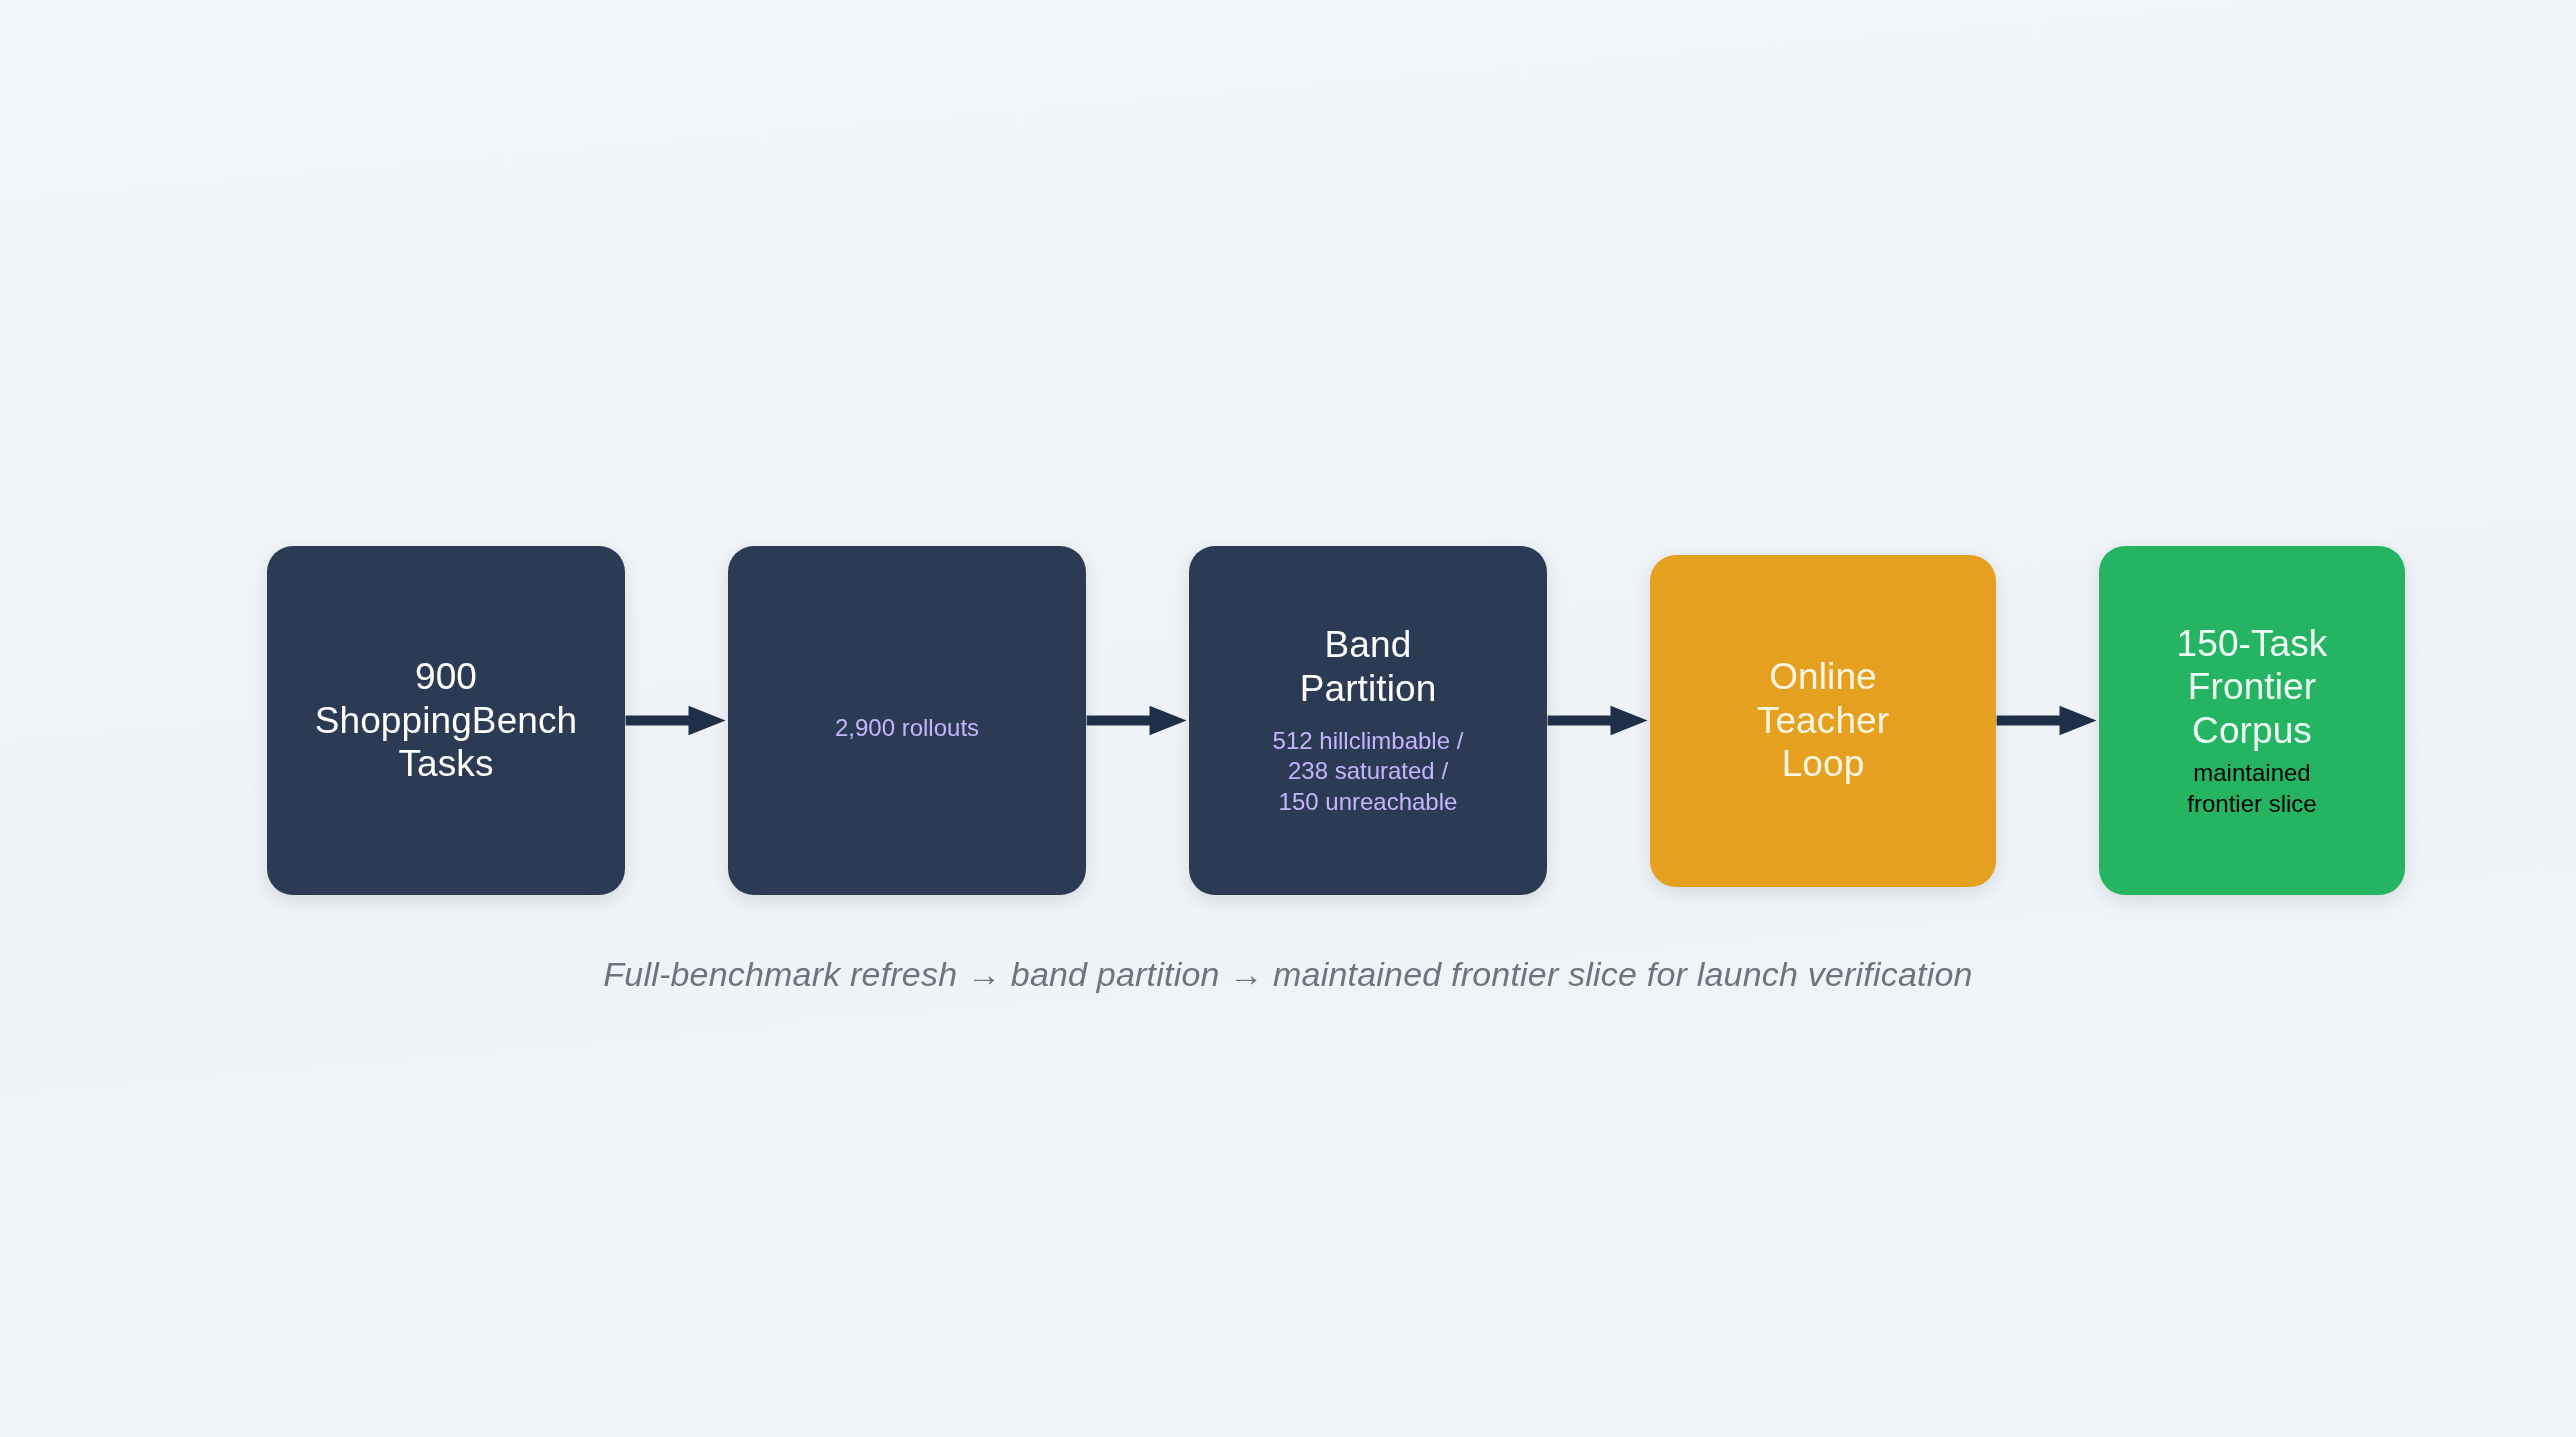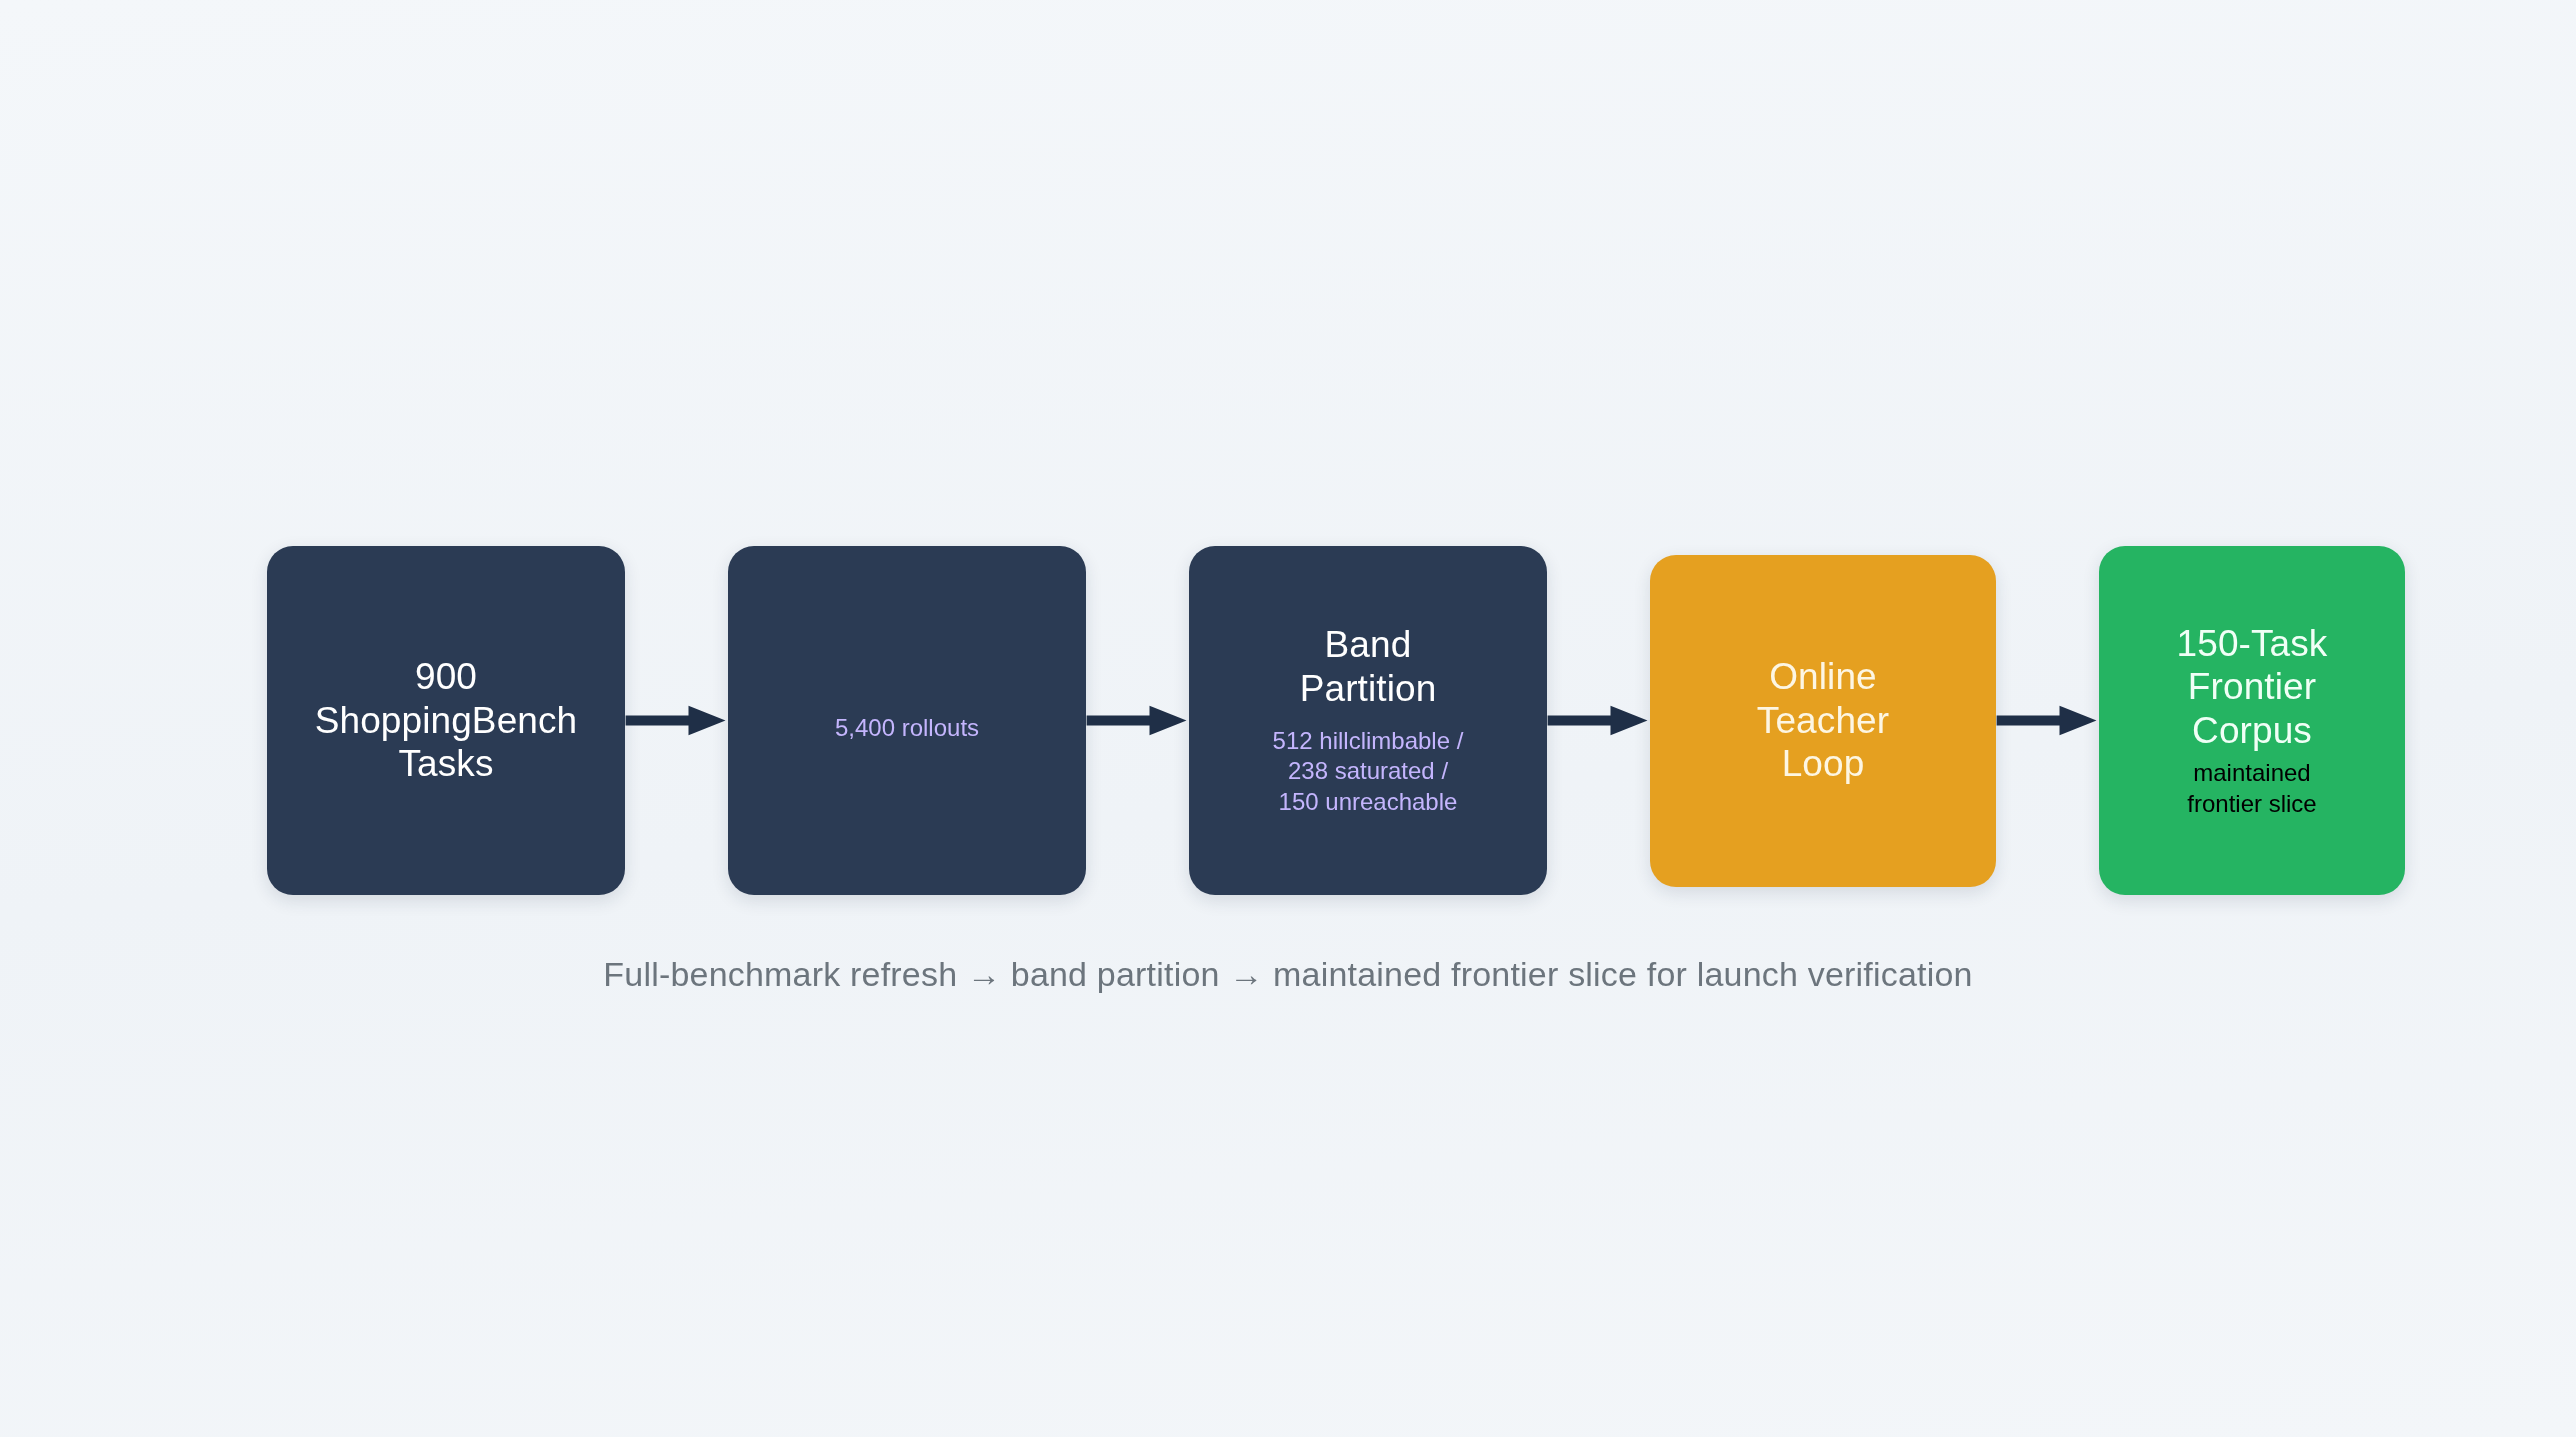--- a/index.html
+++ b/index.html
@@ -97,20 +97,21 @@
   }
   .connector svg { display: block; }
 
   .caption {
     position: absolute;
     left: 0;
     top: 955px;
     width: 2576px;
     text-align: center;
     font-size: 34px;
+    font-style: italic;
     color: #6c757d;
     letter-spacing: 0.2px;
   }
 </style>
 </head>
 <body>
 
 <div class="canvas">
 
   <div class="flow-row">
@@ -125,21 +126,21 @@
     <div class="connector">
       <span>
         <svg width="103" height="37" viewBox="0 0 110 40">
           <line x1="0" y1="20" x2="74" y2="20" stroke="#1f2f47" stroke-width="11"></line>
           <polygon points="68,4 108,20 68,36" fill="#1f2f47"></polygon>
         </svg>
       </span>
     </div>
 
     <div class="node node-dark">
-      <div class="node-sub">5,400 rollouts</div>
+      <div class="node-sub">2,900 rollouts</div>
     </div>
 
     <div class="connector">
       <span>
         <svg width="103" height="37" viewBox="0 0 110 40">
           <line x1="0" y1="20" x2="74" y2="20" stroke="#1f2f47" stroke-width="11"></line>
           <polygon points="68,4 108,20 68,36" fill="#1f2f47"></polygon>
         </svg>
       </span>
     </div>

